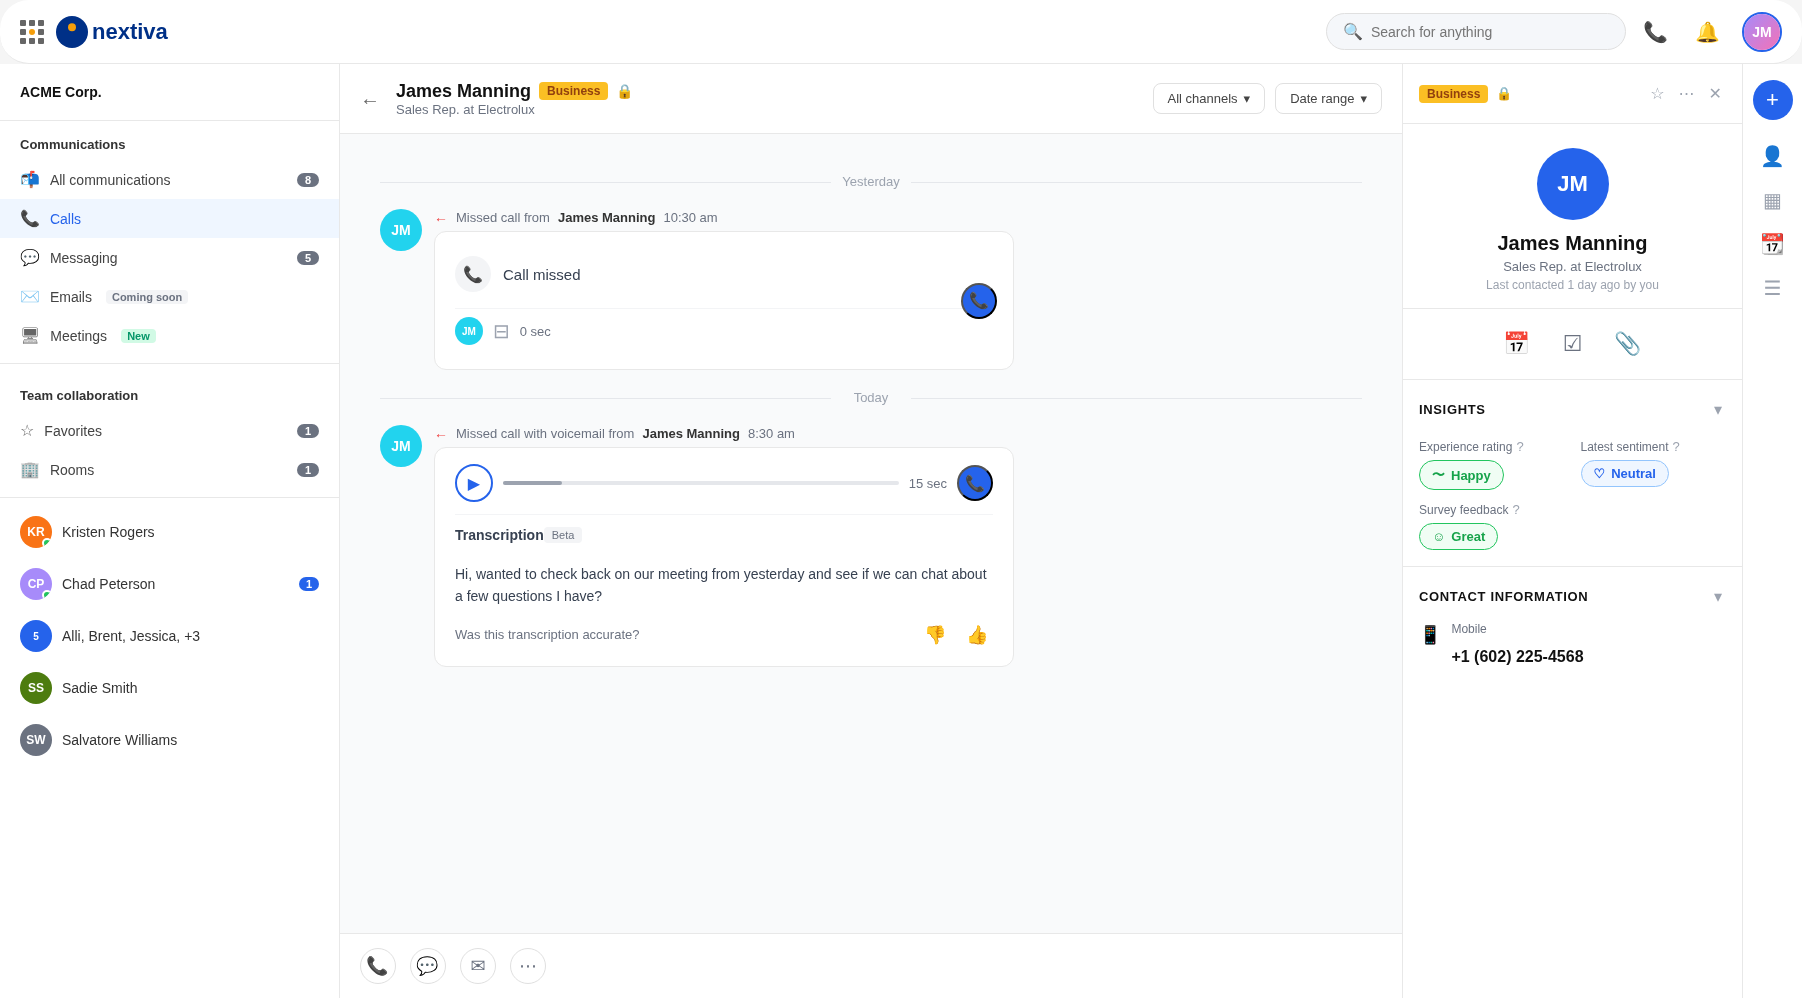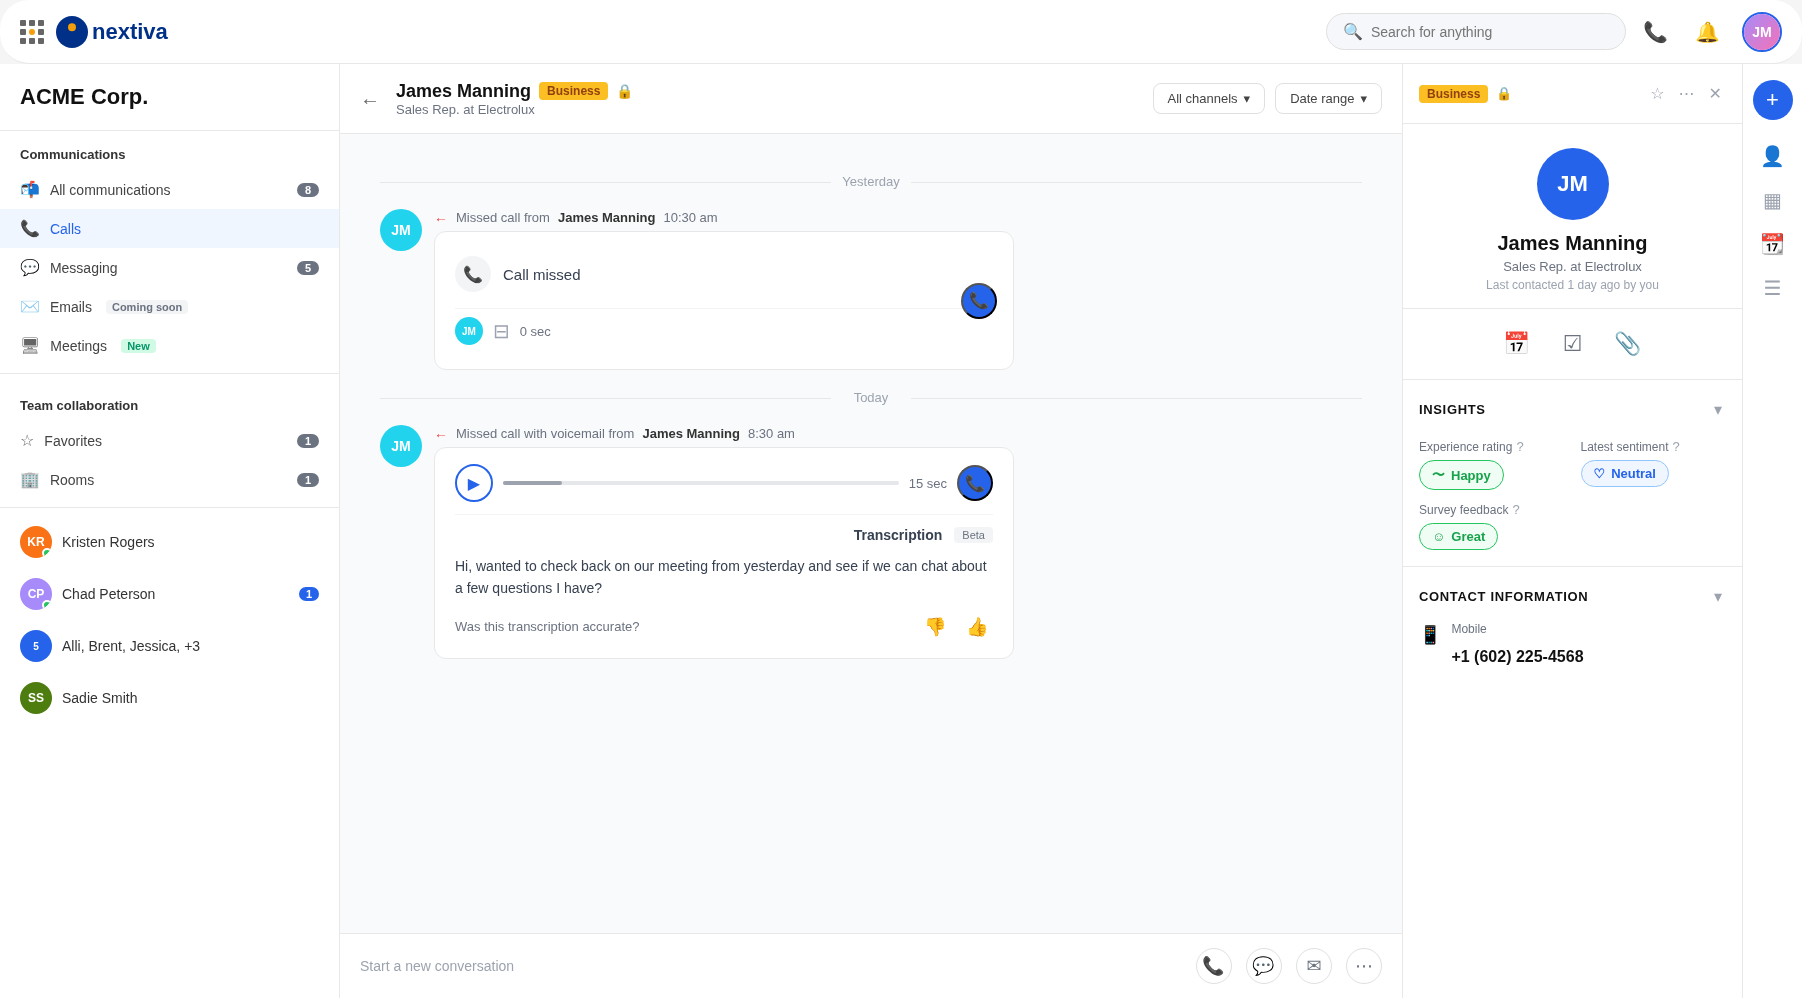--- a/index.html
+++ b/index.html
@@ -40,21 +40,21 @@
     .sidebar {
       width: 340px;
       background: #fff;
       border-right: 1px solid #e8e8e8;
       display: flex;
       flex-direction: column;
       flex-shrink: 0;
       overflow-y: auto;
       padding: 20px 0;
     }
-    .company-name { font-size: 22px; font-weight: 700; color: #111; padding: 0 20px 20px; border-bottom: 1px solid #e8e8e8; }
+    .company-name { font-size: 14px; font-weight: 700; color: #111; padding: 0 20px 20px; border-bottom: 1px solid #e8e8e8; }
     .section-title { font-size: 13px; font-weight: 600; color: #333; padding: 16px 20px 8px; }
     .nav-item {
       display: flex; align-items: center; gap: 10px;
       padding: 10px 20px; cursor: pointer; color: #444; font-size: 14px; position: relative;
     }
     .nav-item.active { background: #eff6ff; color: #2563eb; }
     .nav-item .badge {
       margin-left: auto; background: #6b7280; color: white;
       border-radius: 10px; padding: 1px 8px; font-size: 11px; font-weight: 600;
     }
@@ -138,21 +138,21 @@
       padding: 16px 20px; max-width: 580px;
     }
     .audio-row { display: flex; align-items: center; gap: 10px; margin-bottom: 12px; }
     .play-btn { width: 38px; height: 38px; border-radius: 50%; border: 2px solid #2563eb; background: white; display: flex; align-items: center; justify-content: center; cursor: pointer; color: #2563eb; font-size: 16px; }
     .audio-bar { flex: 1; height: 4px; background: #e5e7eb; border-radius: 2px; position: relative; }
     .audio-progress { width: 15%; height: 100%; background: #9ca3af; border-radius: 2px; }
     .audio-time { font-size: 13px; color: #6b7280; white-space: nowrap; }
     .phone-btn-blue { width: 36px; height: 36px; border-radius: 50%; background: #2563eb; display: flex; align-items: center; justify-content: center; color: white; font-size: 16px; cursor: pointer; }
 
     .transcription-section { border-top: 1px solid #f3f4f6; padding-top: 12px; }
-    .trans-header { display: flex; align-items: center; gap: 12px; margin-bottom: 12px; justify-content: flex-end; }
+    .trans-header { display: flex; align-items: center; gap: 0; margin-bottom: 20px; }
     .trans-label { font-size: 14px; font-weight: 600; color: #374151; }
     .beta-tag { background: #f3f4f6; color: #6b7280; border-radius: 4px; padding: 2px 8px; font-size: 11px; }
     .trans-text { font-size: 14px; color: #374151; line-height: 1.6; margin-bottom: 12px; }
     .accuracy-row { display: flex; align-items: center; gap: 12px; }
     .accuracy-q { font-size: 13px; color: #6b7280; flex: 1; }
     .thumb-btn { background: none; border: none; cursor: pointer; font-size: 18px; color: #9ca3af; padding: 4px; }
     .thumb-btn.up { color: #22c55e; }
 
     
     .new-conv-bar {
@@ -319,20 +319,24 @@
         <span class="conv-name">Chad Peterson</span>
         <span class="conv-badge">1</span>
       </div>
       <div class="conv-item">
         <div class="conv-avatar" style="background:#2563eb;font-size:10px;">5</div>
         <span class="conv-name">Alli, Brent, Jessica, +3</span>
       </div>
       <div class="conv-item">
         <div class="conv-avatar" style="background:#4d7c0f;">SS</div>
         <span class="conv-name">Sadie Smith</span>
+      </div>
+      <div class="conv-item">
+        <div class="conv-avatar" style="background:#6b7280;">SW</div>
+        <span class="conv-name">Salvatore Williams</span>
       </div>
     </div>
   </aside>
 
   <div class="content">
 
     <div class="conv-header">
       <button class="back-btn">←</button>
       <div class="contact-info">
         <div class="contact-name-row">
@@ -416,21 +420,20 @@
                 <button class="thumb-btn">👎</button>
                 <button class="thumb-btn up">👍</button>
               </div>
             </div>
           </div>
         </div>
       </div>
     </div>
 
     <div class="new-conv-bar">
-      <span class="new-conv-text">Start a new conversation</span>
       <button class="action-icon-btn">📞</button>
       <button class="action-icon-btn">💬</button>
       <button class="action-icon-btn">✉</button>
       <button class="action-icon-btn">⋯</button>
     </div>
   </div>
 
   <div class="right-panel">
     <div class="rp-header">
       <span class="business-tag-sm">Business</span>

